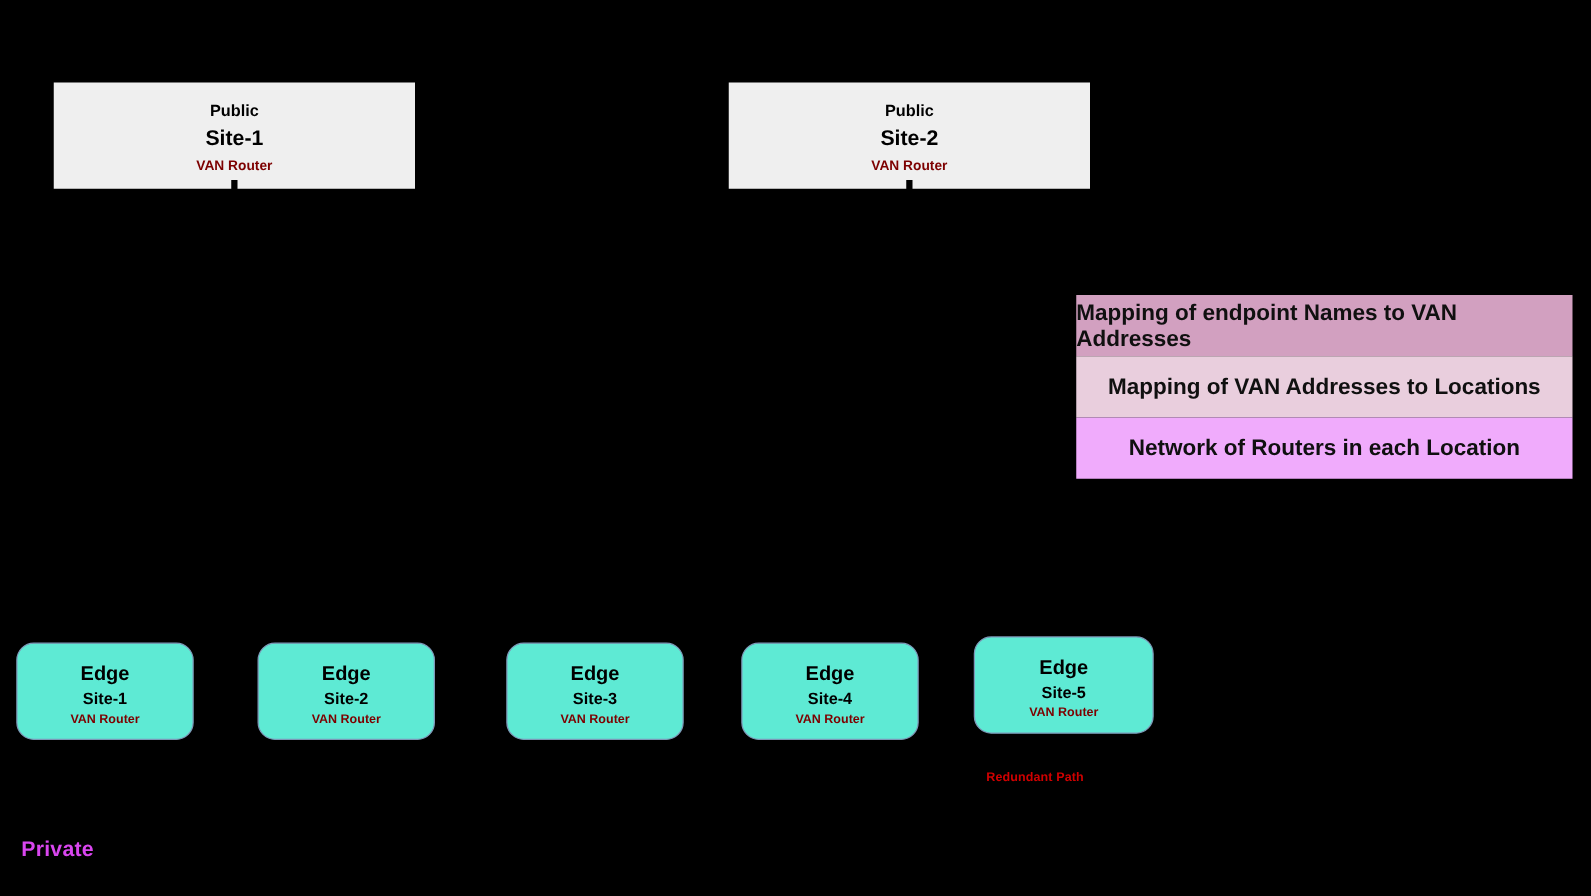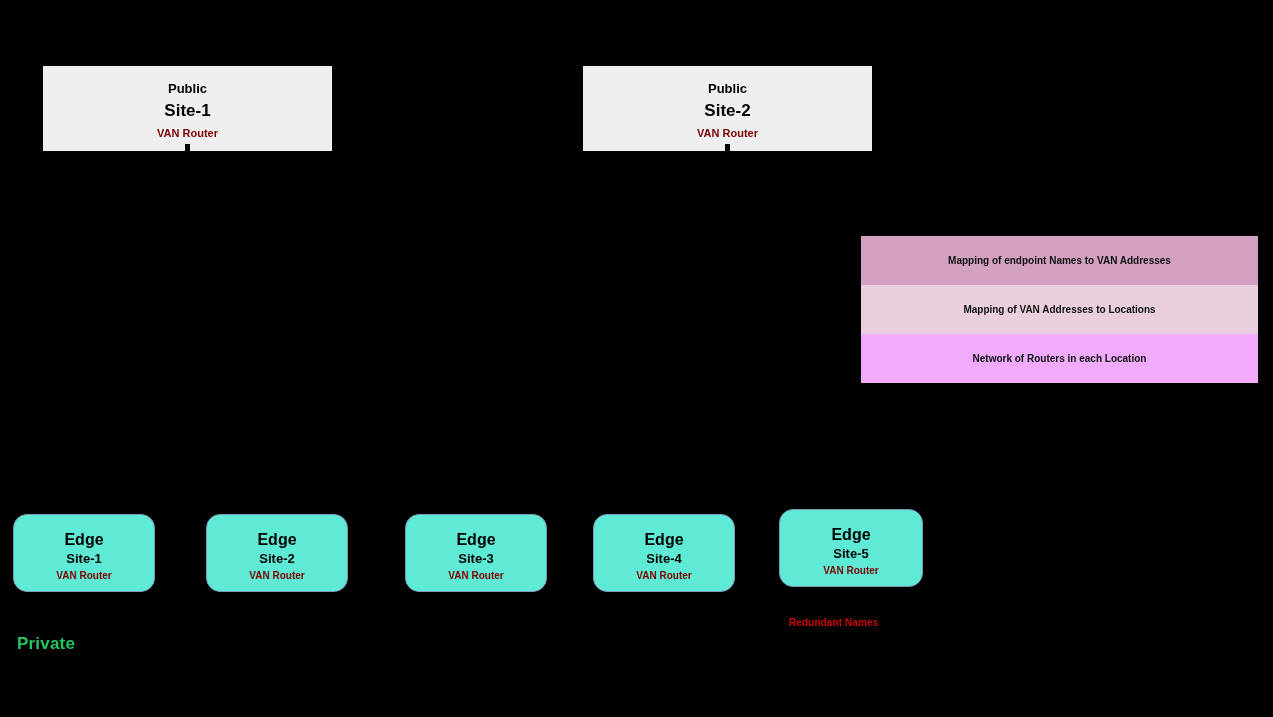--- a/index.html
+++ b/index.html
@@ -59,24 +59,24 @@
     width: 397px;
     height: 147px;
     display: flex;
     flex-direction: column;
   }
   .layer-row {
     flex: 1 1 0;
     display: flex;
     align-items: center;
     justify-content: center;
-    font-size: 10px;
+    font-size: 18px;
     font-weight: bold;
     color: #101010;
-    text-align: right;
+    text-align: left;
     box-sizing: border-box;
   }
 
   
   .edge-box {
     position: absolute;
     background: #5eead4;
     border: 1px solid #7d98b8;
     border-radius: 14px;
     box-sizing: border-box;
@@ -101,24 +101,24 @@
     font-weight: bold;
     color: #7d0000;
     line-height: 13px;
     margin-top: 2px;
   }
 
   
   .label-private {
     position: absolute;
     left: 17px;
-    top: 634px;
+    top: 670px;
     font-size: 17px;
     font-weight: bold;
-    color: #22c55e;
+    color: #d946ef;
     letter-spacing: 0.2px;
   }
   .label-redundant {
     position: absolute;
     left: 789px;
     top: 617px;
     font-size: 10px;
     font-weight: bold;
     color: #d00000;
     letter-spacing: 0.1px;
@@ -177,13 +177,13 @@
   <div class="eb-router">VAN Router</div>
 </div>
 
 <div class="edge-box" style="left:779px; top:509px; width:144px; height:78px;">
   <div class="eb-title">Edge</div>
   <div class="eb-sub">Site-5</div>
   <div class="eb-router">VAN Router</div>
 </div>
 
 <div class="label-private">Private</div>
-<div class="label-redundant">Redundant Names</div>
+<div class="label-redundant">Redundant Path</div>
 
 </body></html>

